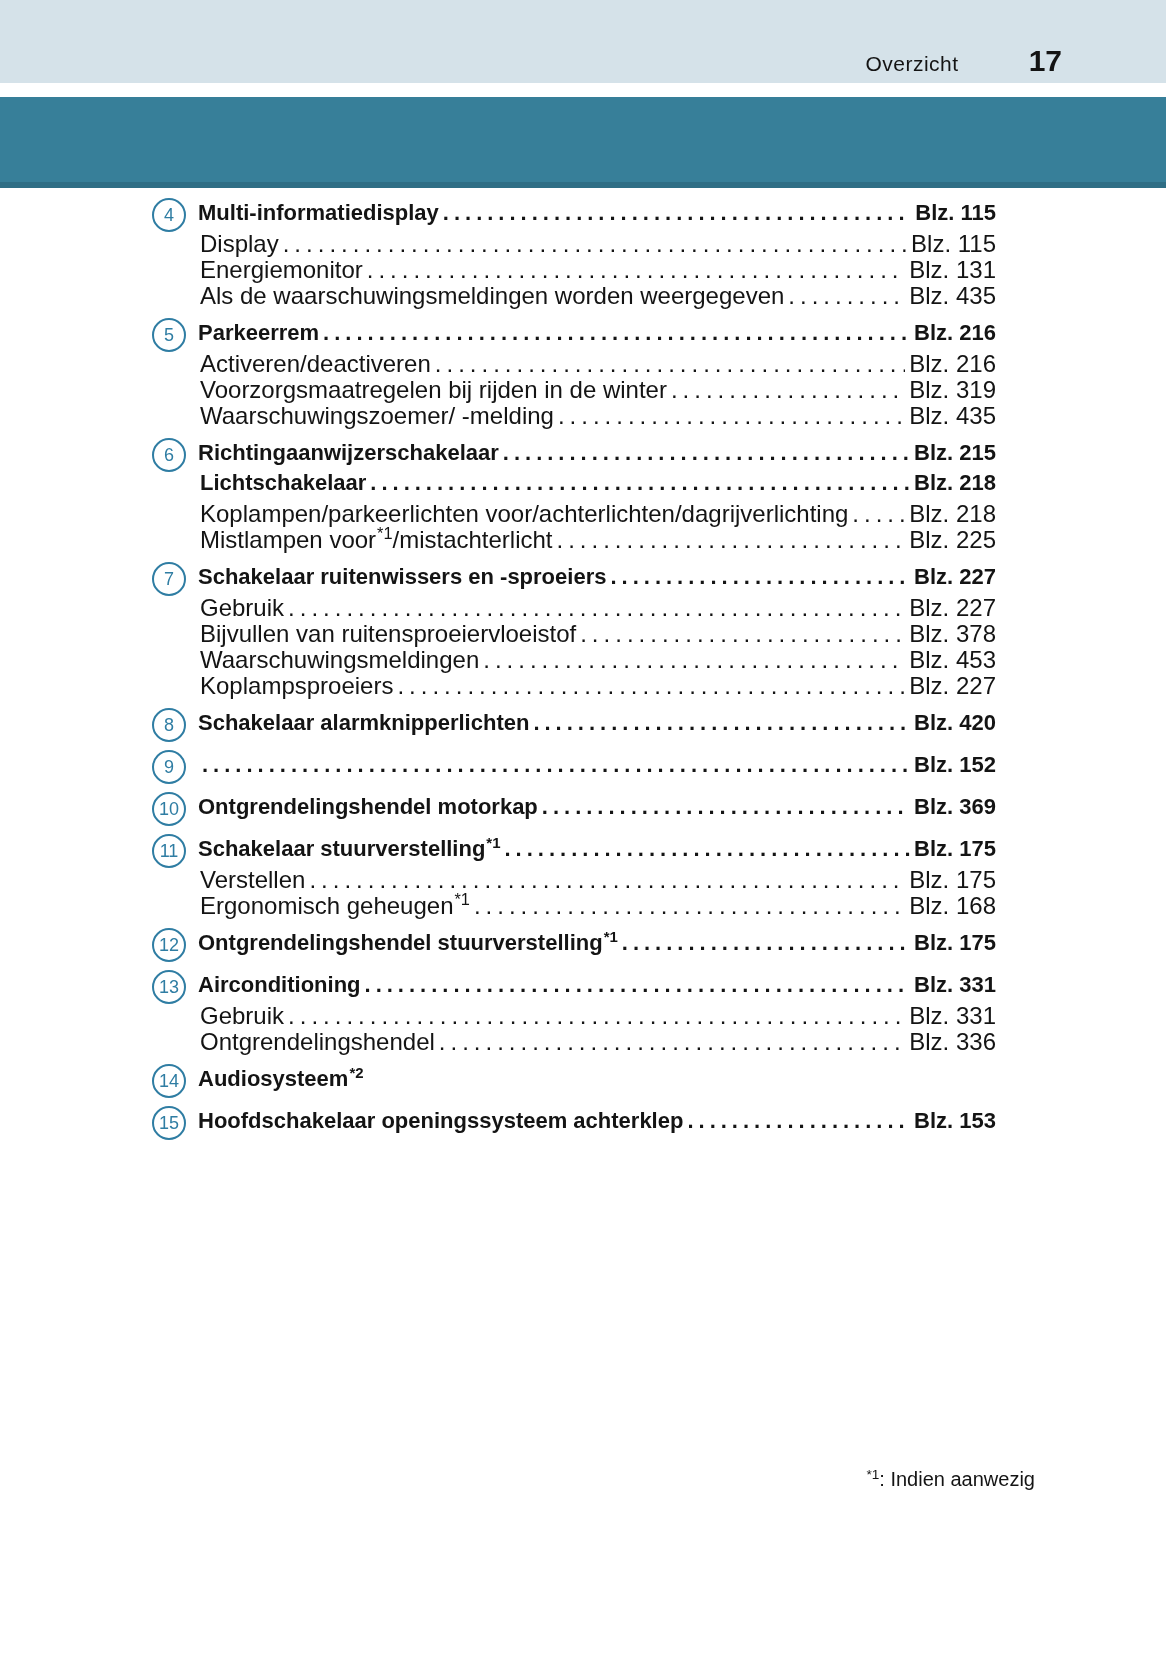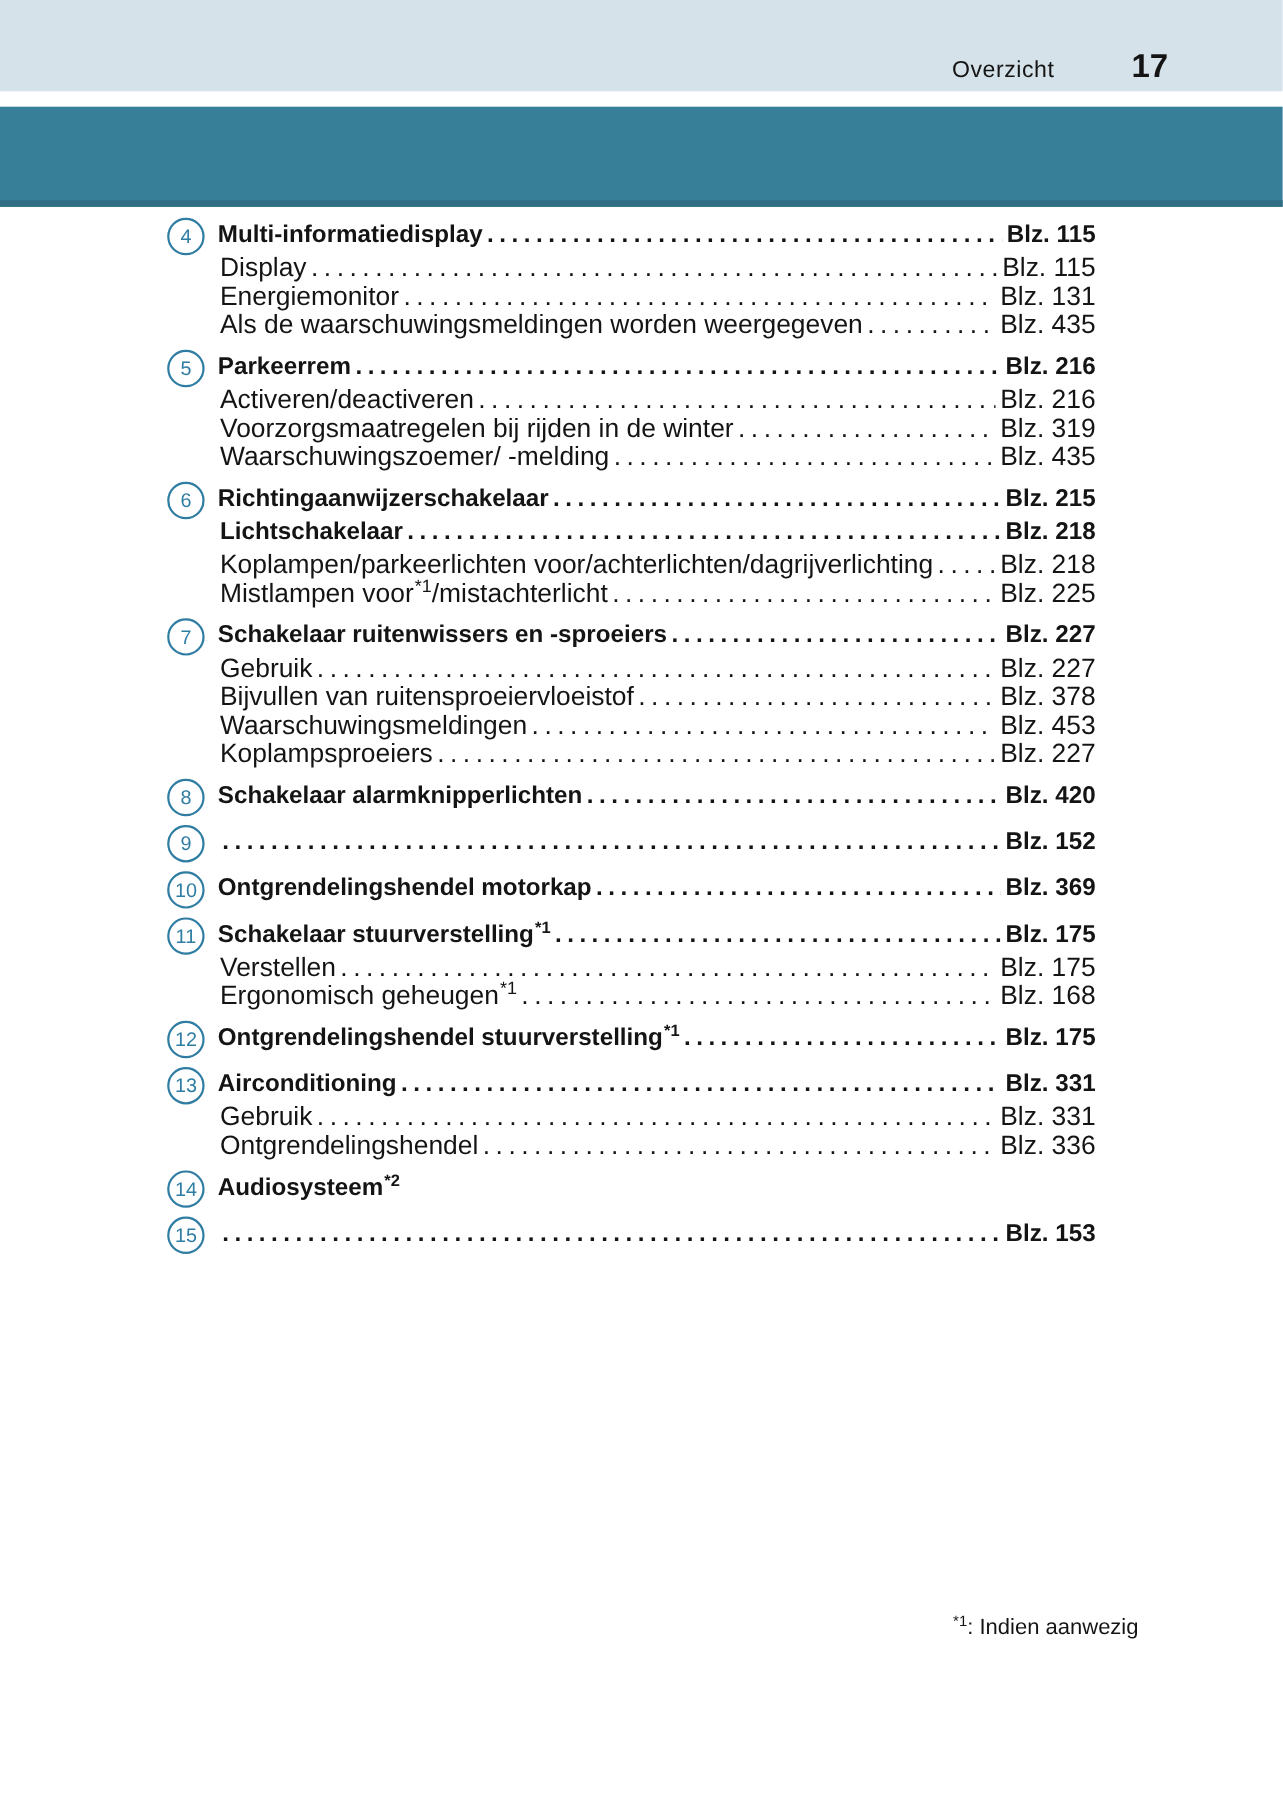--- a/index.html
+++ b/index.html
@@ -239,20 +239,21 @@
     </div>
     <div class="entry">
       <div class="row title-row">
         <span class="badge">14</span>
         <span class="lbl">Audiosysteem<span class="sup">*2</span></span>
       </div>
     </div>
     <div class="entry">
       <div class="row title-row">
         <span class="badge">15</span>
+        <span class="lbl">Hoofdschakelaar openingssysteem achterklep</span>
         <span class="dots"></span>
         <span class="pref">Blz. 153</span>
       </div>
     </div>
   </div>
 
 <div class="footnotes">
   <div><span class="sup">*1</span><span>: Indien aanwezig</span></div>
 </div>
 

